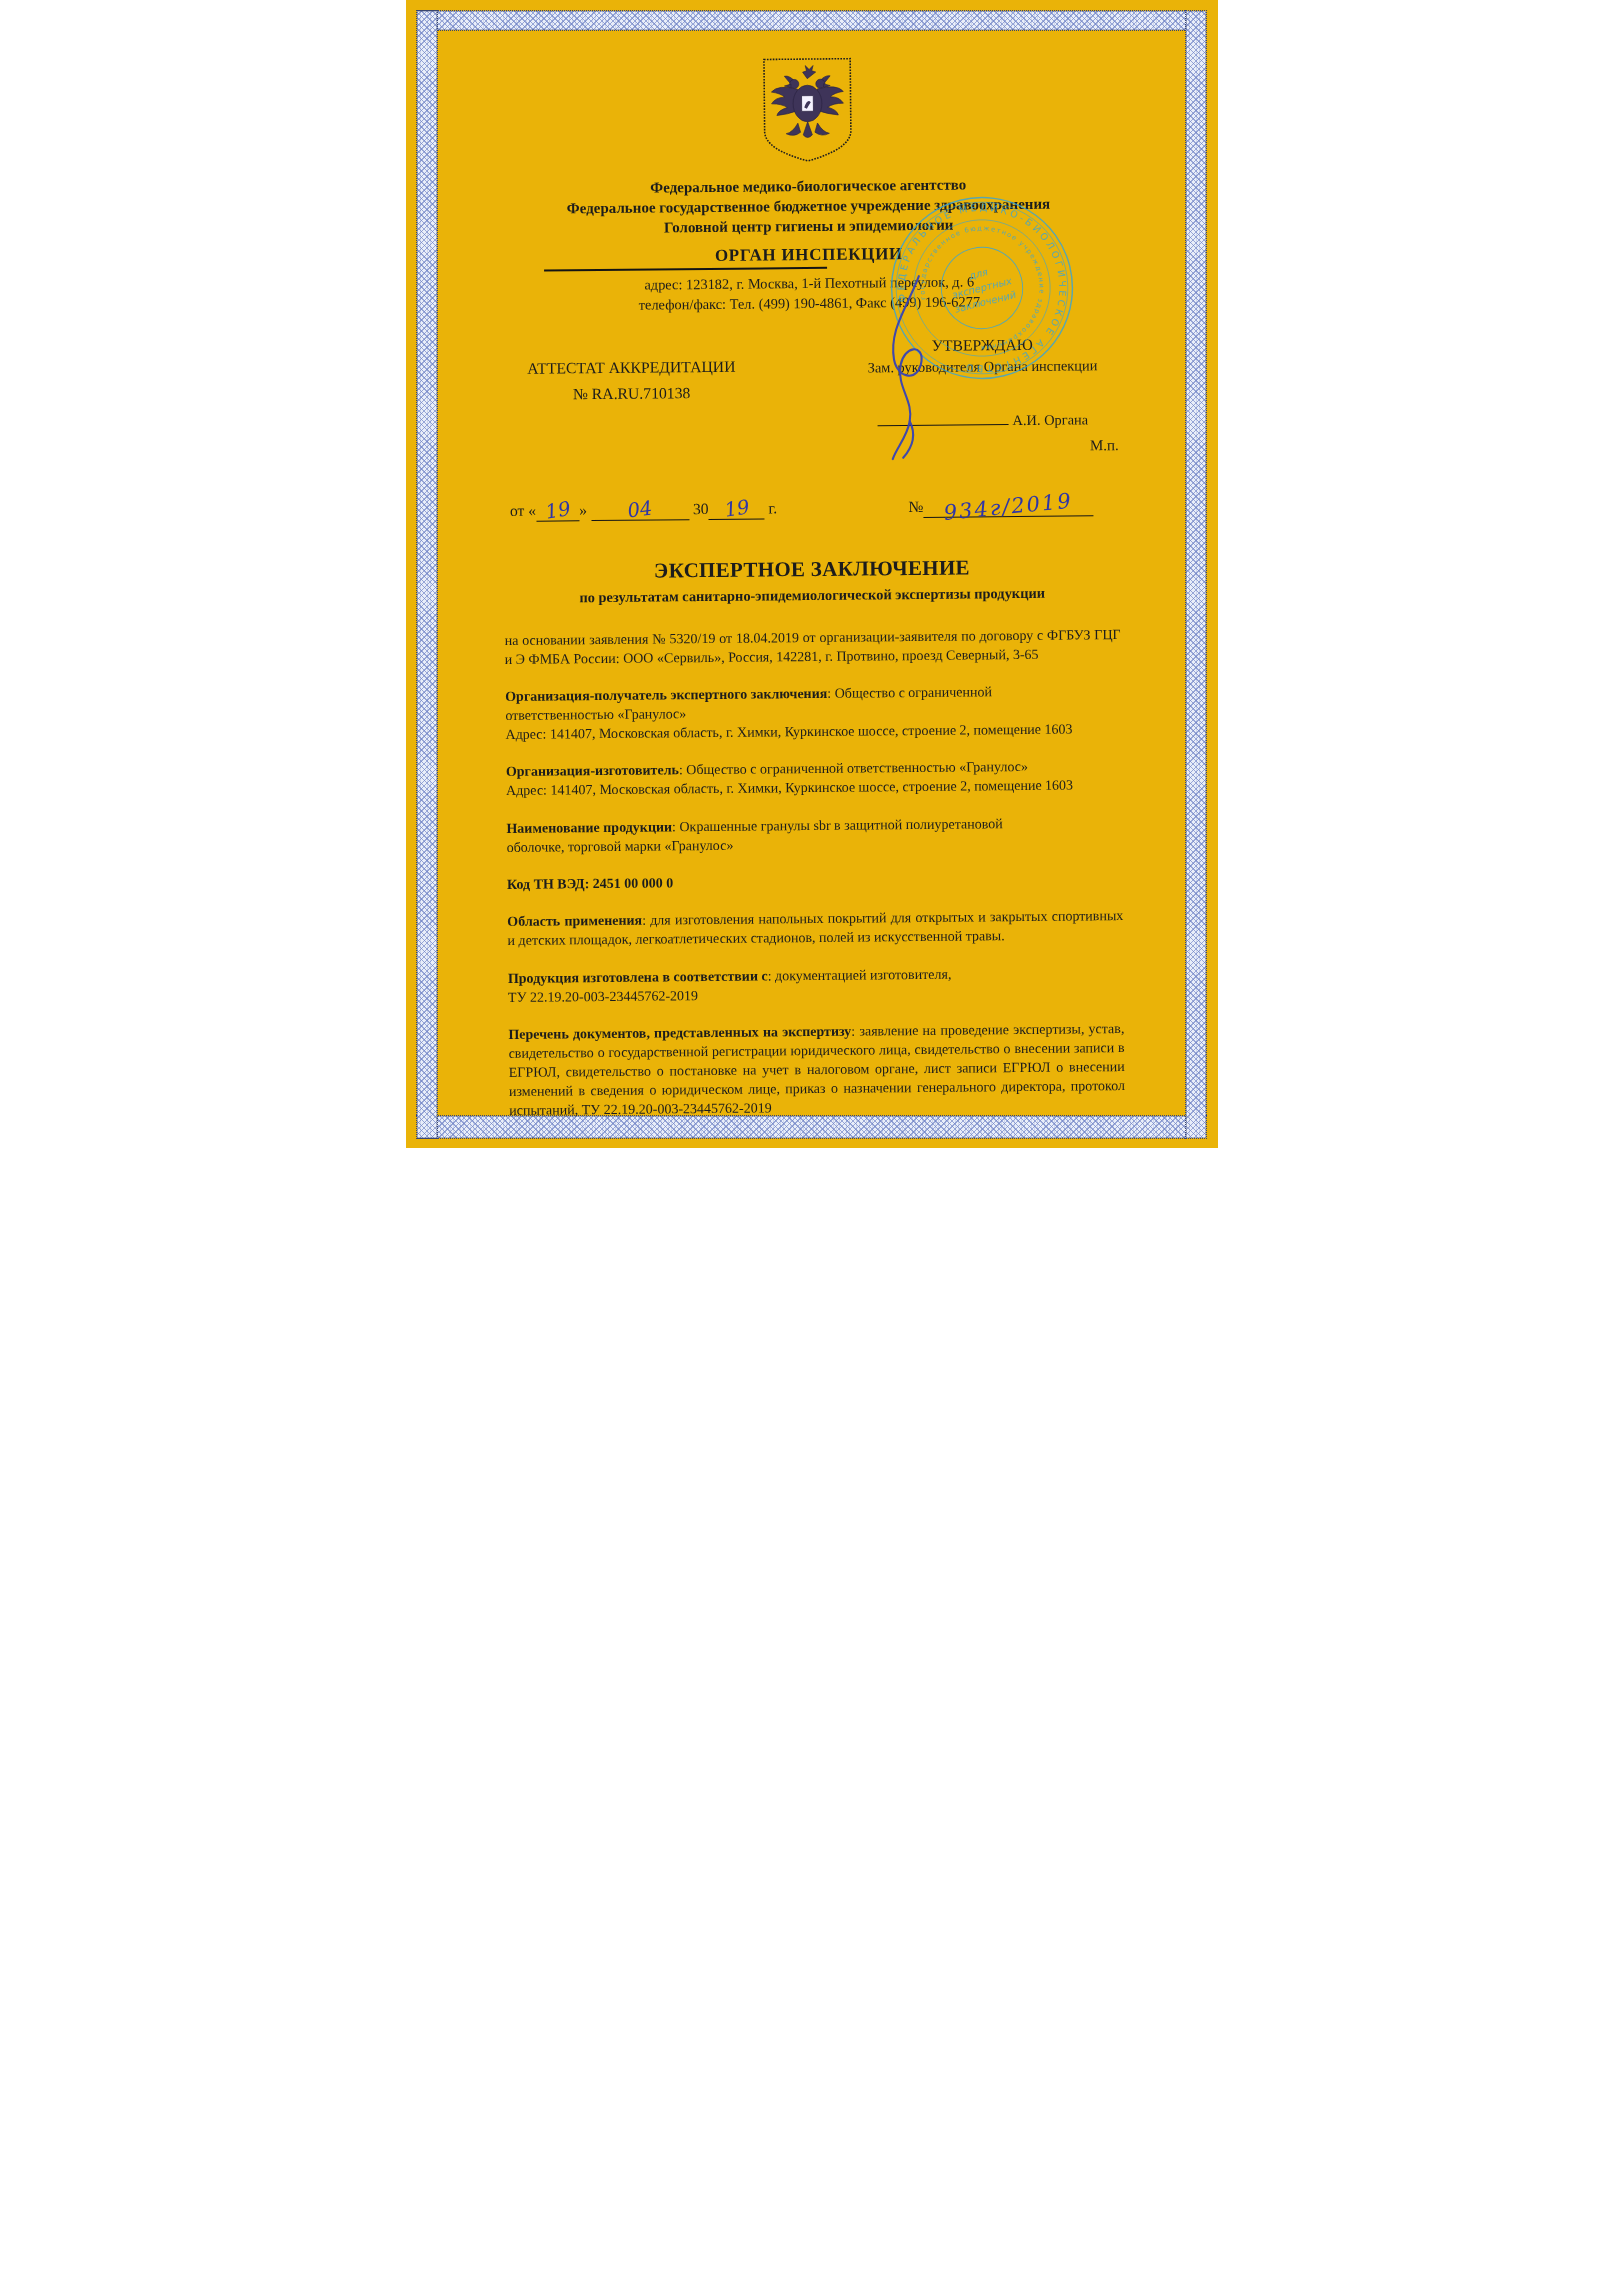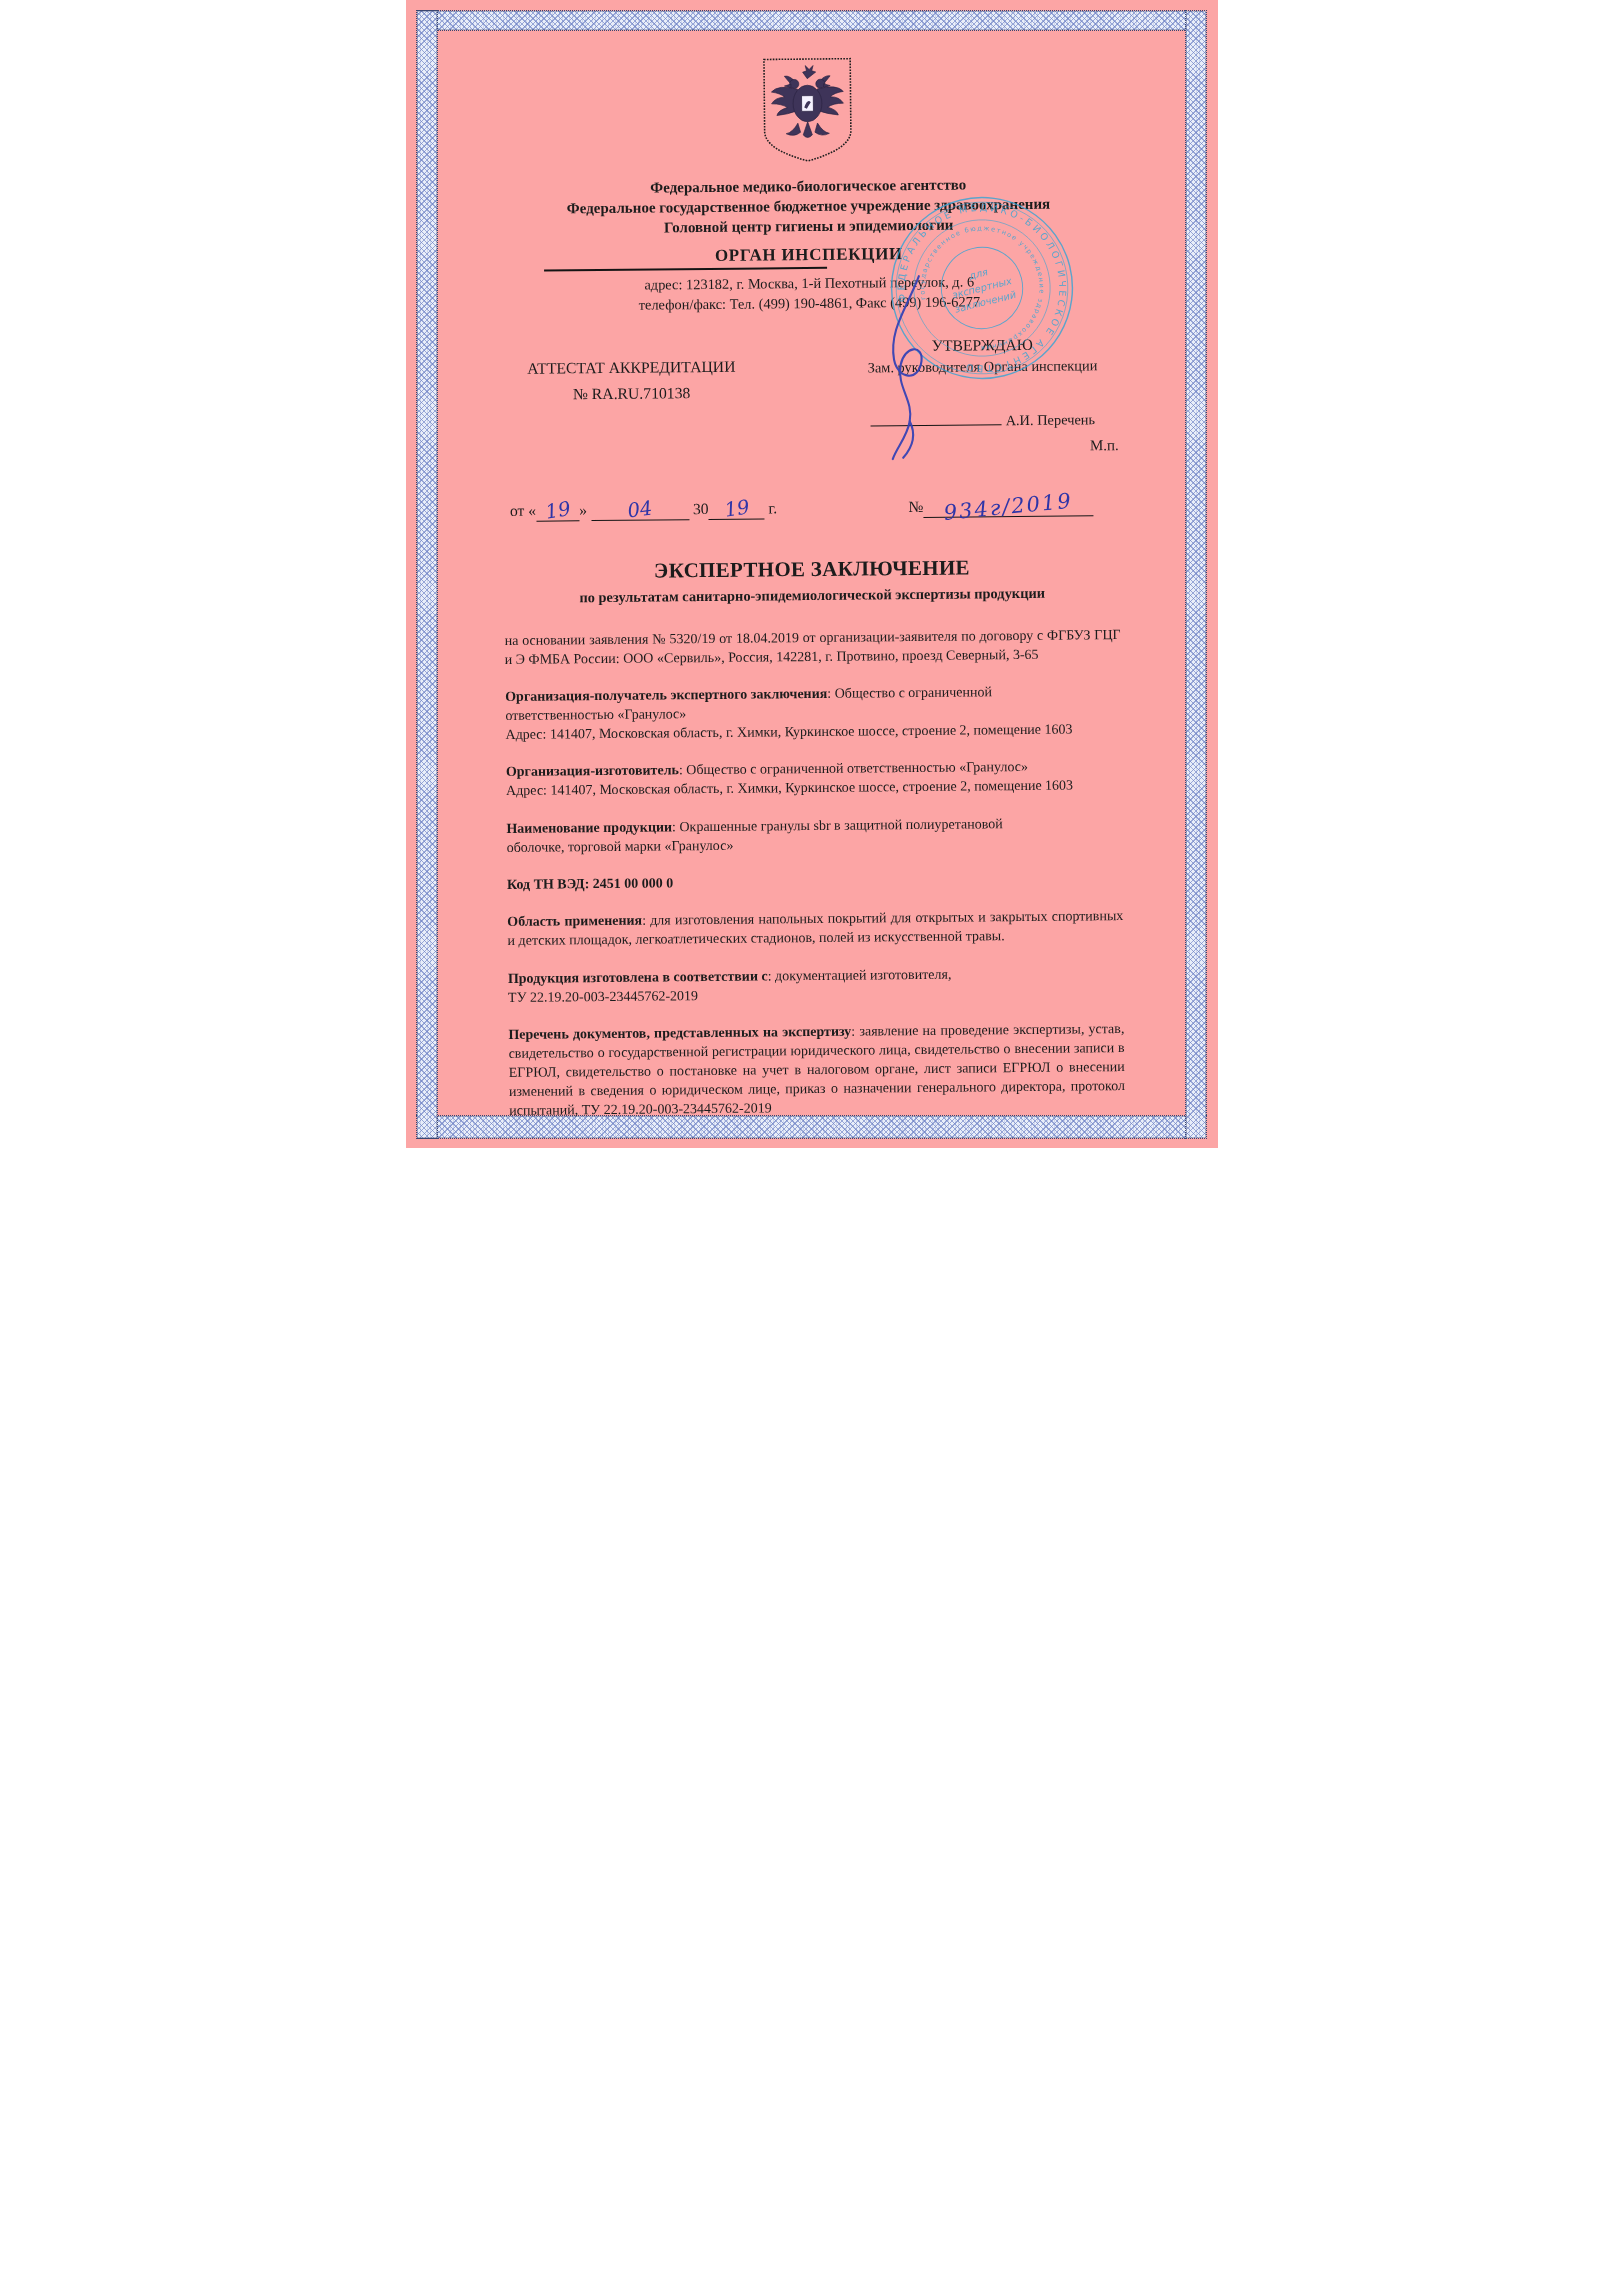--- a/index.html
+++ b/index.html
@@ -1,20 +1,20 @@
 <!DOCTYPE html>
 <html style="font-size:10.5px"><head>
 <meta charset="utf-8">
 <style>
   html,body{margin:0;padding:0;background:#ffffff;}
   .page{
     position:relative;
     width:812px;height:1148px;
     margin:0 auto;
-    background:#fca5a5;
+    background:#eab308;
     font-family:"Liberation Serif","DejaVu Serif",serif;
     color:#1c1c1c;
     overflow:hidden;
   }
   
   .bstrip{
     position:absolute;
     background-color:#e9eef9;
     background-image:
       repeating-linear-gradient(45deg, rgba(108,128,196,.65) 0 1px, transparent 1px 3.9px),
@@ -121,21 +121,21 @@
     <div class="row2">
       <div class="accred">
         <div>АТТЕСТАТ АККРЕДИТАЦИИ</div>
         <div>№ RA.RU.710138</div>
       </div>
       <div class="approve">
         <div class="app-head">УТВЕРЖДАЮ</div>
         <div>Зам. руководителя Органа инспекции</div>
         <div class="sigline-row">
           <span class="blank sig-blank"></span>
-          <span>А.И. Перечень</span>
+          <span>А.И. Органа</span>
         </div>
         <div class="seal-note">М.п.</div>
       </div>
     </div>
 
     <div class="daterow">
       <div class="dateleft">
         <span>от «</span><span class="blank d-blank w50"><span class="hand hand-day">19</span></span><span>»</span>
         <span class="blank d-blank w130"><span class="hand hand-month">04</span></span>
         <span>30</span><span class="blank d-blank w70"><span class="hand hand-year">19</span></span>

